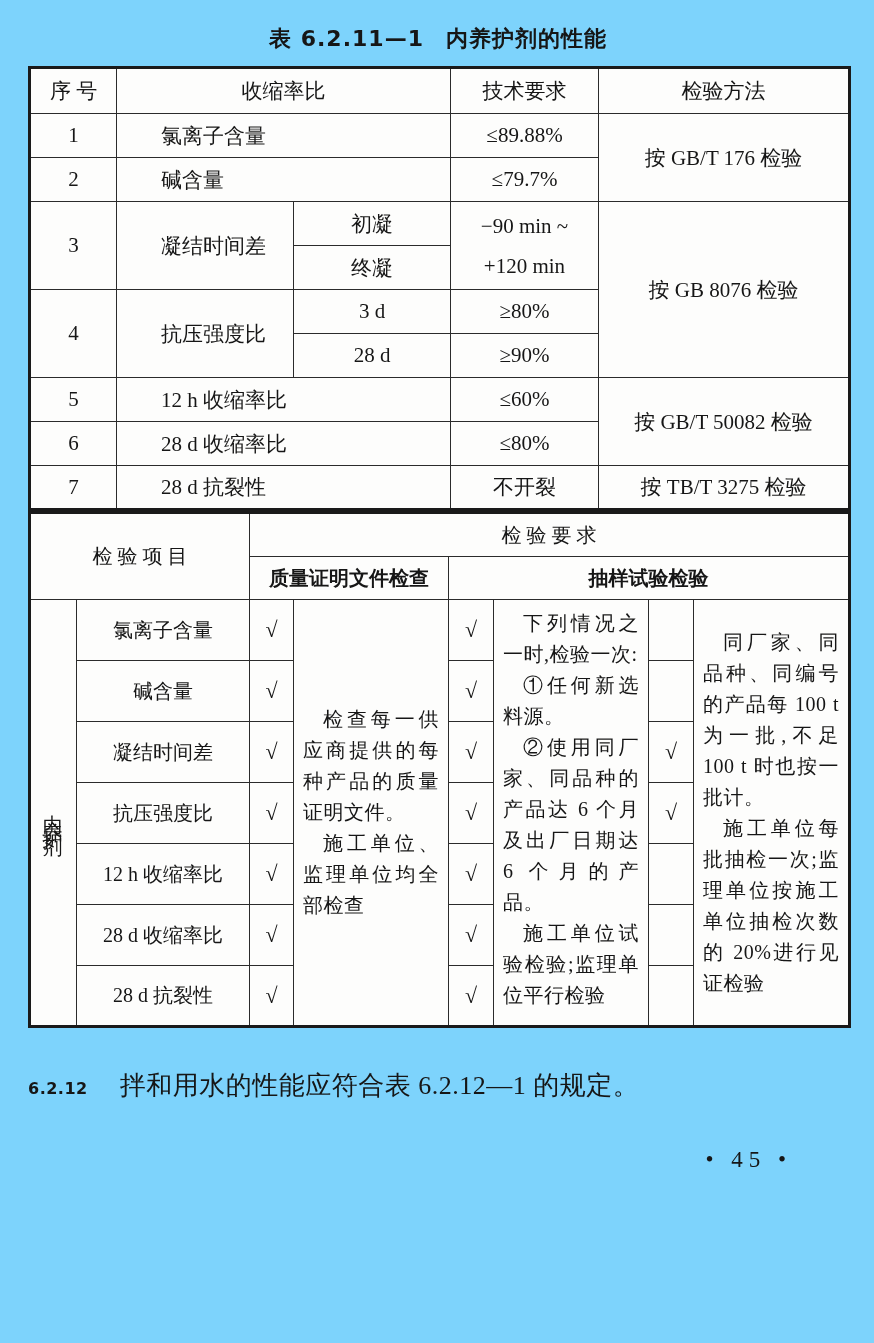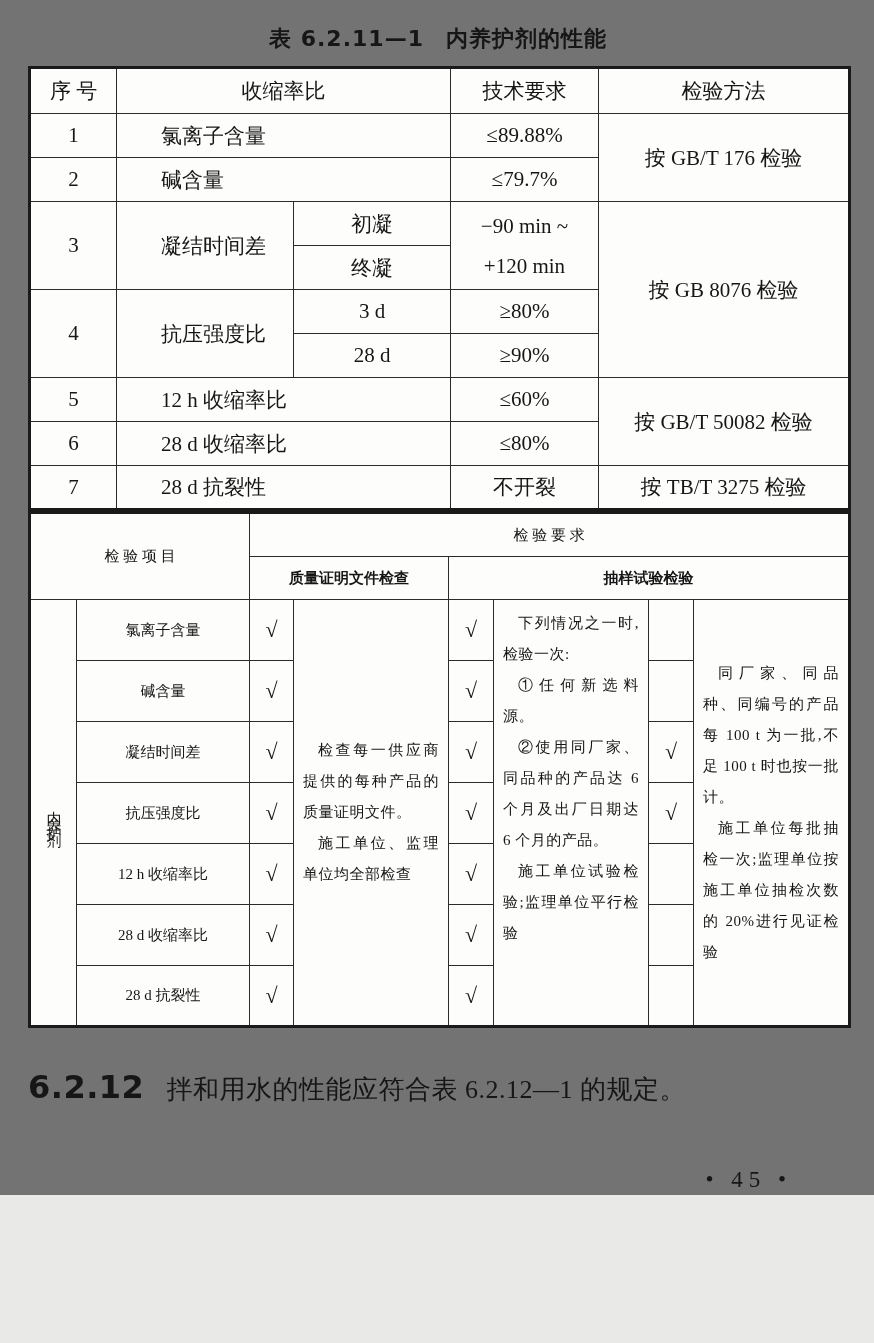--- a/index.html
+++ b/index.html
@@ -3,22 +3,22 @@
 <meta charset="utf-8">
 <style>
   * { margin: 0; padding: 0; box-sizing: border-box; }
   html, body { background: #e9e9e7; }
   body {
     width: 874px; height: 1343px; margin: 0 auto;
     font-family: "Liberation Serif", "DejaVu Serif", serif;
     color: #161616;
   }
   .page {
-    width: 874px; height: 1195px;
-    background: #737373;
+    width: 874px; height: 1343px;
+    background: #7dd3fc;
     padding: 20px 26px 0 28px;
     overflow: hidden;
   }
   .tbl-title {
     text-align: center;
     font-family: "DejaVu Sans", "Liberation Sans", sans-serif;
     font-weight: bold;
     font-size: 22px;
     letter-spacing: 1px;
     margin: 4px 0 12px 0;
@@ -38,21 +38,21 @@
     font-size: 21px;
     padding: 2px 4px;
     overflow: hidden;
   }
   
   .t1 td { height: 44px; }
   .t1 tr.hdr td { height: 46px; }
   .t1 td.item-left { text-align: left; padding-left: 44px; }
   .t1 td.two-line { line-height: 40px; }
   
-  .t2 td { height: 61px; font-size: 15px; }
+  .t2 td { height: 61px; font-size: 20px; }
   .t2 tr.hdr1 td { height: 44px; }
   .t2 tr.hdr2 td { height: 43px; font-weight: bold; }
   .t2 td.vert {
     writing-mode: vertical-rl;
     text-orientation: upright;
     letter-spacing: 7px;
     padding: 6px 0;
   }
   .t2 td.note {
     text-align: justify;
@@ -74,25 +74,25 @@
   }
   .t2-title { margin-top: 14px; margin-bottom: 12px; }
   .sec {
     margin-top: 40px;
     font-size: 26px;
     letter-spacing: 0.5px;
   }
   .sec .num {
     font-family: "DejaVu Sans", "Liberation Sans", sans-serif;
     font-weight: bold;
-    font-size: 32px;
-    margin-right: 22px;
+    font-size: 16px;
+    margin-right: 32px;
   }
   .pagenum {
-    margin-top: 60px;
+    margin-top: 44px;
     text-align: right;
     padding-right: 56px;
     font-size: 23px;
     letter-spacing: 6px;
   }
 </style>
 </head>
 <body>
 
 <div class="page">

